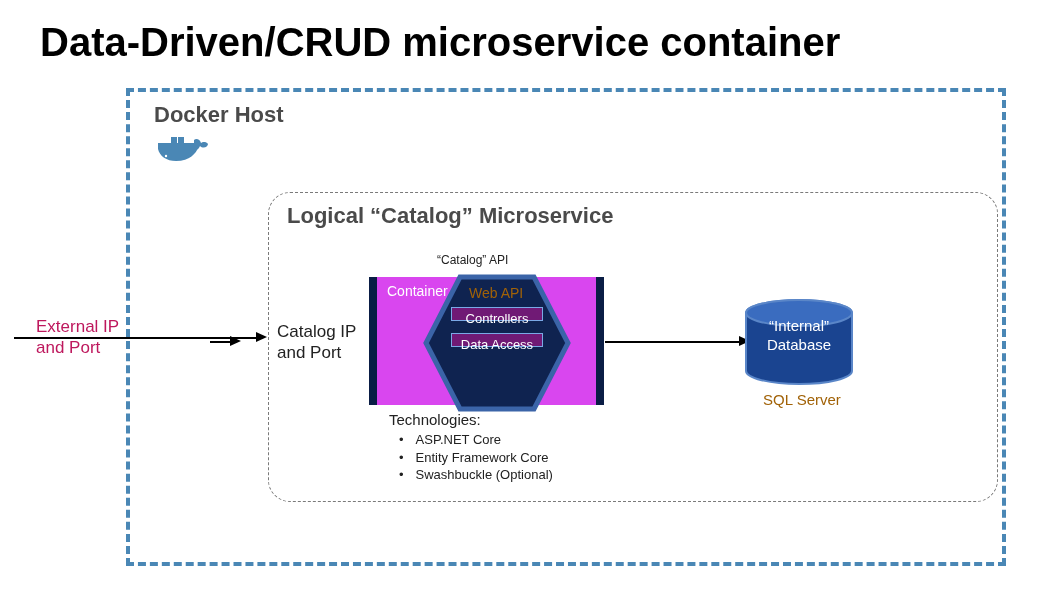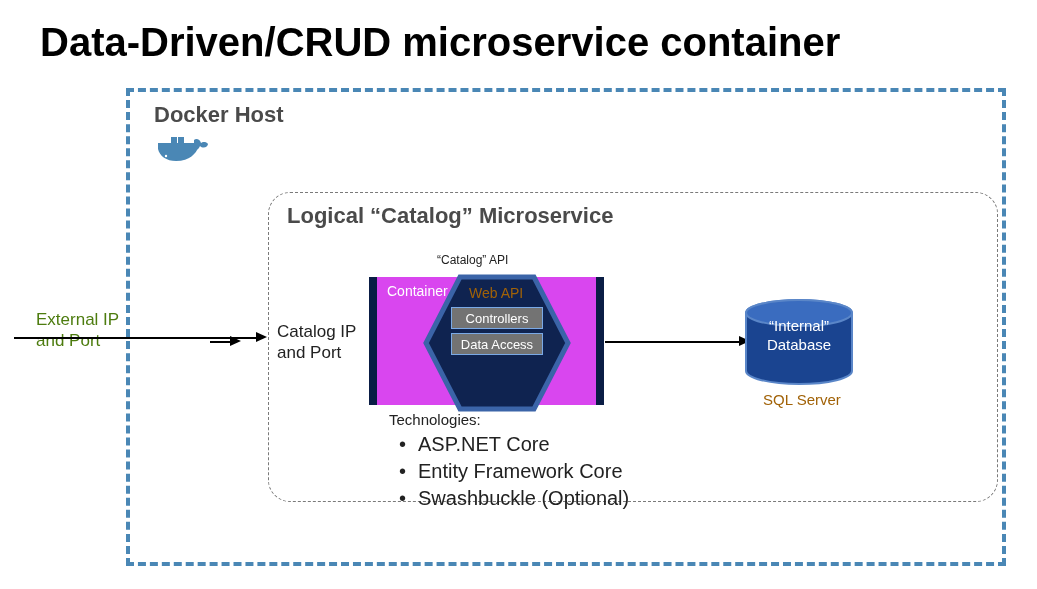--- a/index.html
+++ b/index.html
@@ -93,43 +93,43 @@
     top: 92px;
     left: 210px;
     color: #a16207;
     font-size: 14px;
     z-index: 10;
   }
   .inner-box {
     position: absolute;
     left: 195px;
     width: 92px;
-    height: 22px;
-    background: #737373;
+    height: 14px;
+    background: #701a75;
     border: 1px solid #7aa9e6;
     color: #fff;
     font-size: 13px;
     text-align: center;
     line-height: 22px;
     z-index: 10;
   }
   .controllers { top: 114px; }
   .dataaccess { top: 140px; }
   .tech-label {
     position: absolute;
     top: 218px;
     left: 120px;
     font-size: 15px;
     color: #222;
   }
   .tech-list {
     position: absolute;
     top: 238px;
     left: 130px;
-    font-size: 20px;
+    font-size: 13px;
     color: #222;
     line-height: 1.35;
     list-style: none;
   }
   .tech-list li::before {
     content: "•";
     margin-right: 12px;
   }
   .db-cyl {
     position: absolute;
@@ -151,24 +151,24 @@
   }
   .sql-label {
     position: absolute;
     top: 198px;
     left: 494px;
     font-size: 15px;
     color: #a16207;
   }
   .ext-label {
     position: absolute;
-    top: 309px;
+    top: 316px;
     left: 36px;
     font-size: 17px;
-    color: #4d7c0f;
+    color: #be185d;
     line-height: 1.25;
   }
   .int-label {
     position: absolute;
     top: 228px;
     left: 3px;
     font-size: 17px;
     color: #222;
     line-height: 1.25;
   }

